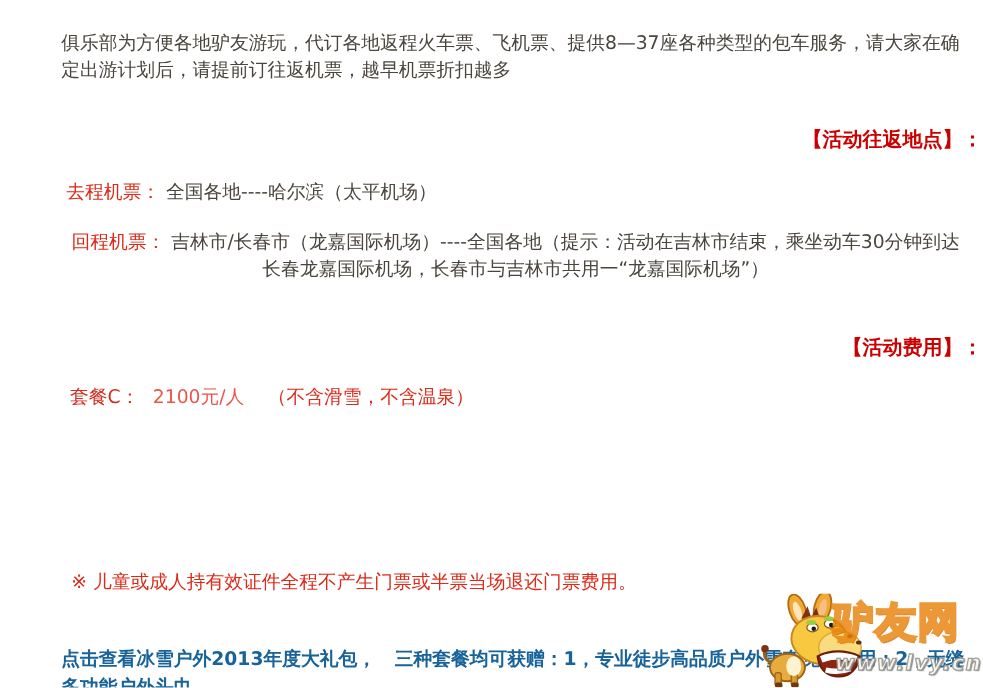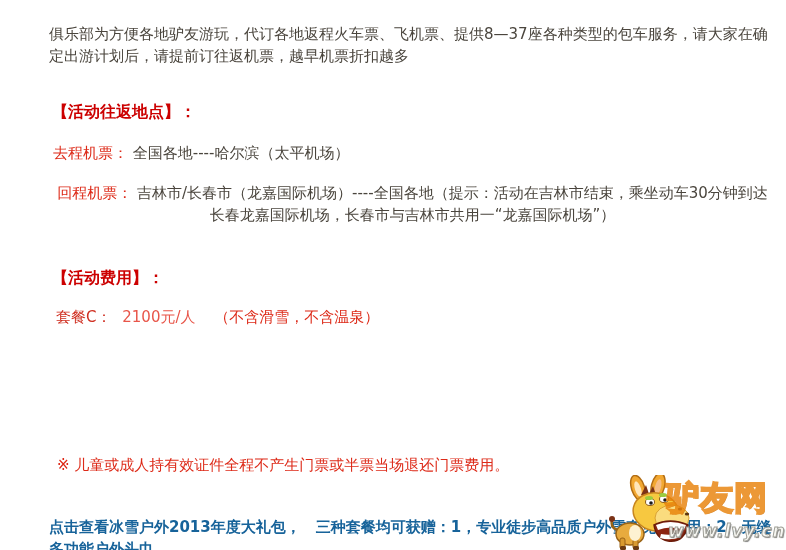--- a/index.html
+++ b/index.html
@@ -6,21 +6,21 @@
   body{
     width:786px;height:550px;
     background:#ffffff;
     font-family:"DejaVu Sans","Liberation Sans",sans-serif;
     position:relative;overflow:hidden;
     font-size:15px;
     color:#4a453d;
   }
   .blk{position:absolute;left:0;right:0;margin-left:40px;}
   .intro{top:8px;padding:0 14px 0 9px;line-height:22px;color:#4a453d;}
-  .sec-heading{color:#cc0000;font-weight:bold;font-size:16px;padding-left:12px;}
+  .sec-heading{color:#cc0000;font-weight:bold;font-size:16px;padding-left:12px;text-align:right;}
   .h-locations{top:86px;}
   .h-fees{top:252px;}
   .ticket-line{padding-left:13px;padding-right:14px;line-height:22px;}
   .outbound{top:127px;}
   .return{top:167px;text-align:center;}
   .red-label{color:#dd2a18;}
   .dark-text{color:#4a453d;}
   .packages{top:306px;padding-left:16px;}
   .package-row{line-height:23px;color:#dd2a18;}
   .package-label{color:#cf2d1f;}

